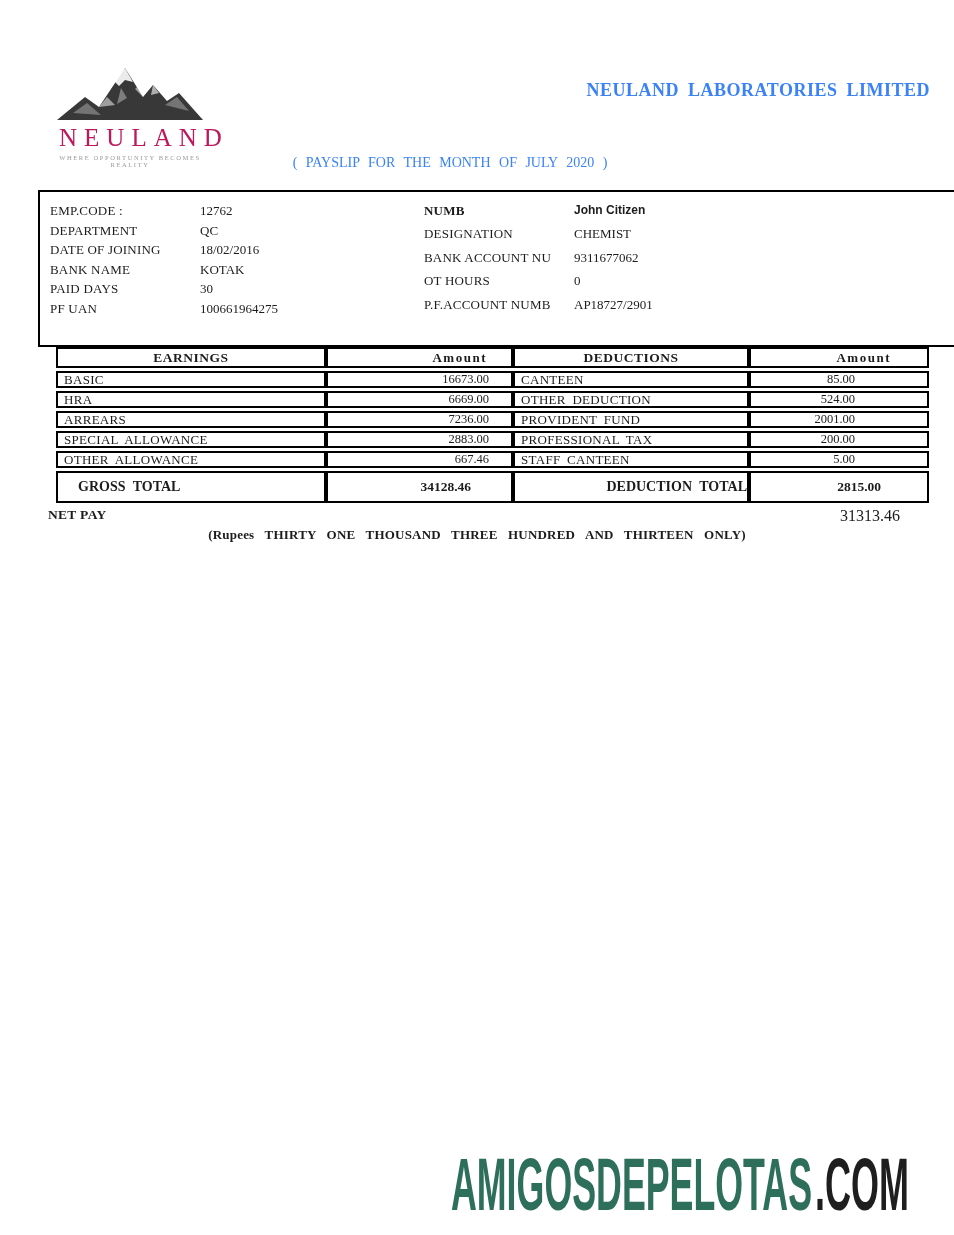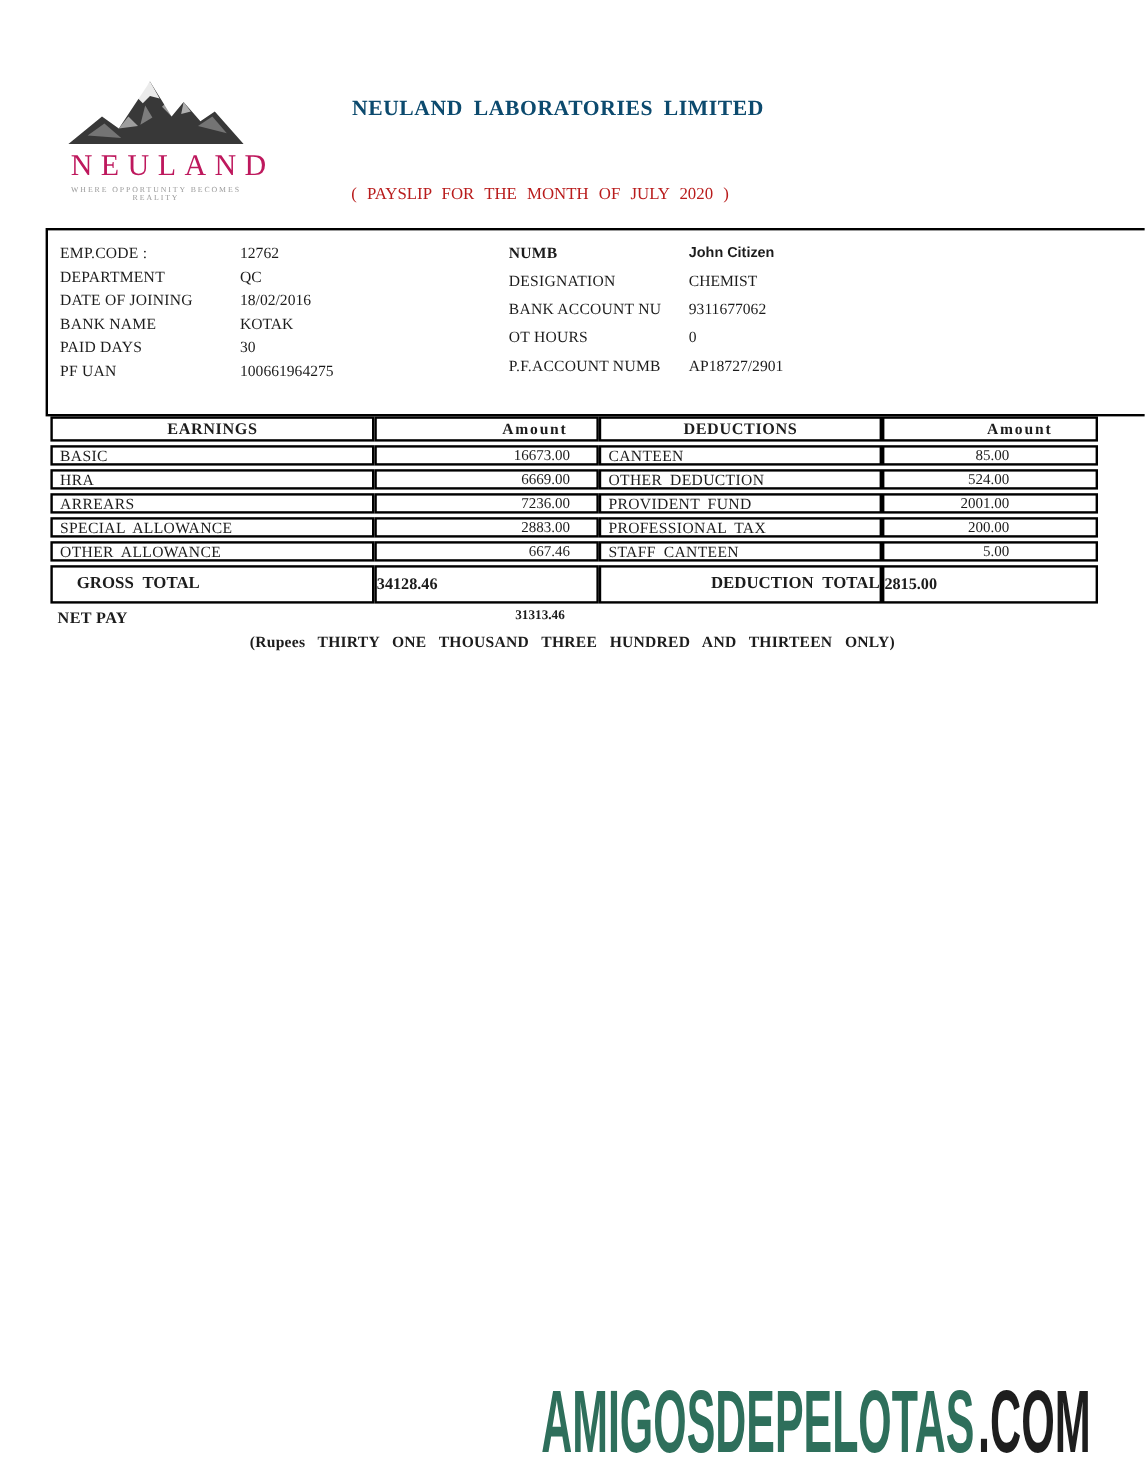--- a/index.html
+++ b/index.html
@@ -13,63 +13,63 @@
   .logo { position:absolute; left:52px; top:64px; width:156px; text-align:center; }
   .logo-name {
     font-family:"Liberation Serif", serif; font-size:25px; letter-spacing:7px;
     color:#be185d; margin-top:-2px; padding-left:7px;
   }
   .logo-tagline {
     font-size:6.5px; letter-spacing:1.6px; color:#9a9a9a; margin-top:2px;
     font-family:"Liberation Serif", serif;
   }
   .company-title {
-    position:absolute; left:0; top:80px; width:930px; text-align:center;
-    font-size:18px; font-weight:bold; letter-spacing:0.5px; word-spacing:4px; color:#0c4a6e;font-family:Liberation Serif, serif;
+    position:absolute; left:0; top:80px; width:930px; text-align:right;
+    font-size:18px; font-weight:bold; letter-spacing:0.5px; word-spacing:4px; color:#3b82f6;font-family:Liberation Serif, serif;
   }
   .payslip-line {
     position:absolute; left:0; top:155px; width:900px; text-align:center;
-    font-size:14px; word-spacing:5px; color:#b91c1c;
+    font-size:14px; word-spacing:5px; color:#3b82f6;
   }
 
   
   .info-box {
     position:absolute; left:38px; top:190px; width:949px; height:157px;
     border:2px solid #000; padding:9px 0 0 10px;
   }
   .info-cols { display:flex; }
   .info-grid-left { display:grid; grid-template-columns:150px 224px; line-height:19.5px; font-size:13px; }
   .info-grid-right { display:grid; grid-template-columns:150px 320px; line-height:19.5px; font-size:13px; }
   .ilabel { letter-spacing:0.2px; }
   .bold { font-weight:bold; }
   .name-value { font-family:"Liberation Sans", sans-serif; font-weight:bold; font-size:12px; }
 
   
   table.pay {
-    position:absolute; left:42px; top:344px; width:873px;
+    position:absolute; left:56px; top:344px; width:873px;
     border-collapse:separate; border-spacing:0 3px; table-layout:fixed;
   }
   table.pay td { border:2px solid #000; overflow:hidden; white-space:nowrap; }
   td.hdr { height:21px; font-weight:bold; font-size:13.5px; text-align:center; letter-spacing:0.5px; }
   td.hdr-amt { height:21px; font-weight:bold; font-size:13px; text-align:right; letter-spacing:1.5px; }
   td.hdr-amt.e { padding-right:24px; }
   td.hdr-amt.d { padding-right:36px; }
   td.item { height:16px; font-size:13px; padding-left:6px; letter-spacing:0.3px; word-spacing:3px; line-height:13px; }
   td.amt  { height:16px; font-size:12.5px; text-align:right; line-height:13px; }
   td.amt.e { padding-right:22px; }
   td.amt.d { padding-right:72px; }
   td.total-lbl { height:32px; font-weight:bold; font-size:14px; padding-left:20px; word-spacing:4px; vertical-align:middle; }
   td.total-lbl.d { padding-left:16px;text-align:right; }
-  td.total-amt { height:32px; font-weight:bold; font-size:13.5px; text-align:left; vertical-align:middle; }
+  td.total-amt { height:32px; font-weight:bold; font-size:13.5px; text-align:right; vertical-align:middle; }
   td.total-amt.e { padding-right:40px; }
   td.total-amt.d { padding-right:46px; }
 
   
   .netpay-label { position:absolute; left:48px; top:507px; font-weight:bold; font-size:13.5px; letter-spacing:0.3px; }
-  .netpay-amount { position:absolute; left:0; top:507px; width:900px; text-align:center; font-weight:bold; font-size:11px; }
+  .netpay-amount { position:absolute; left:0; top:507px; width:900px; text-align:right; font-weight:normal; font-size:16px; }
   .netpay-words {
     position:absolute; left:0; top:527px; width:954px; text-align:center;
     font-weight:bold; font-size:13px; word-spacing:7px; letter-spacing:0.2px;
   }
 
   
   .watermark { position:absolute; left:451px; top:1149px; }
 </style>
 </head>
 <body>

